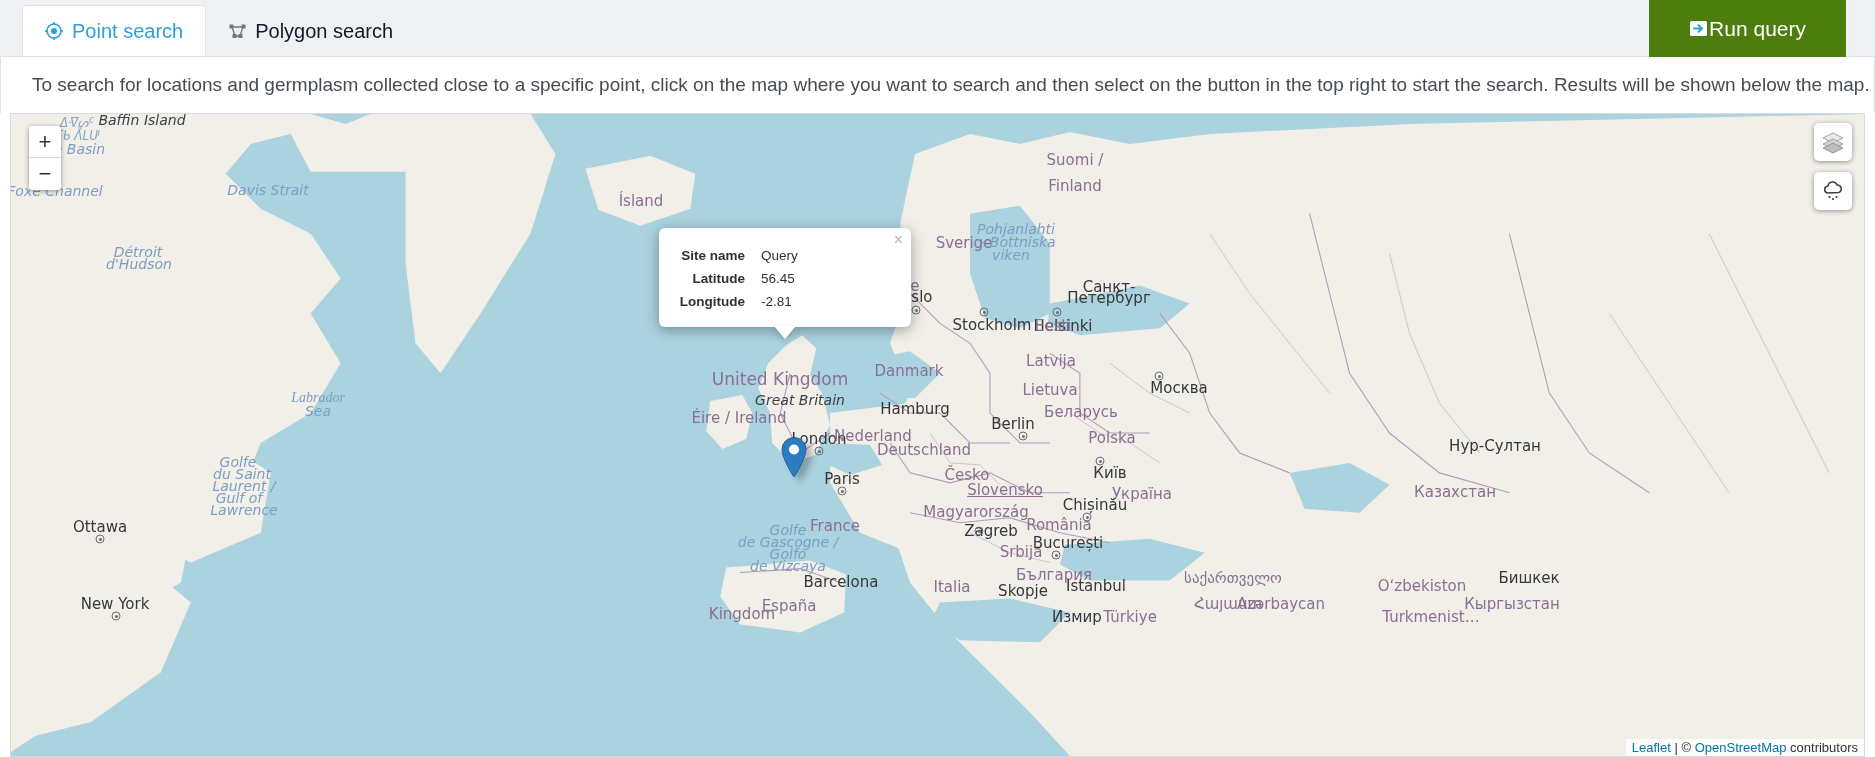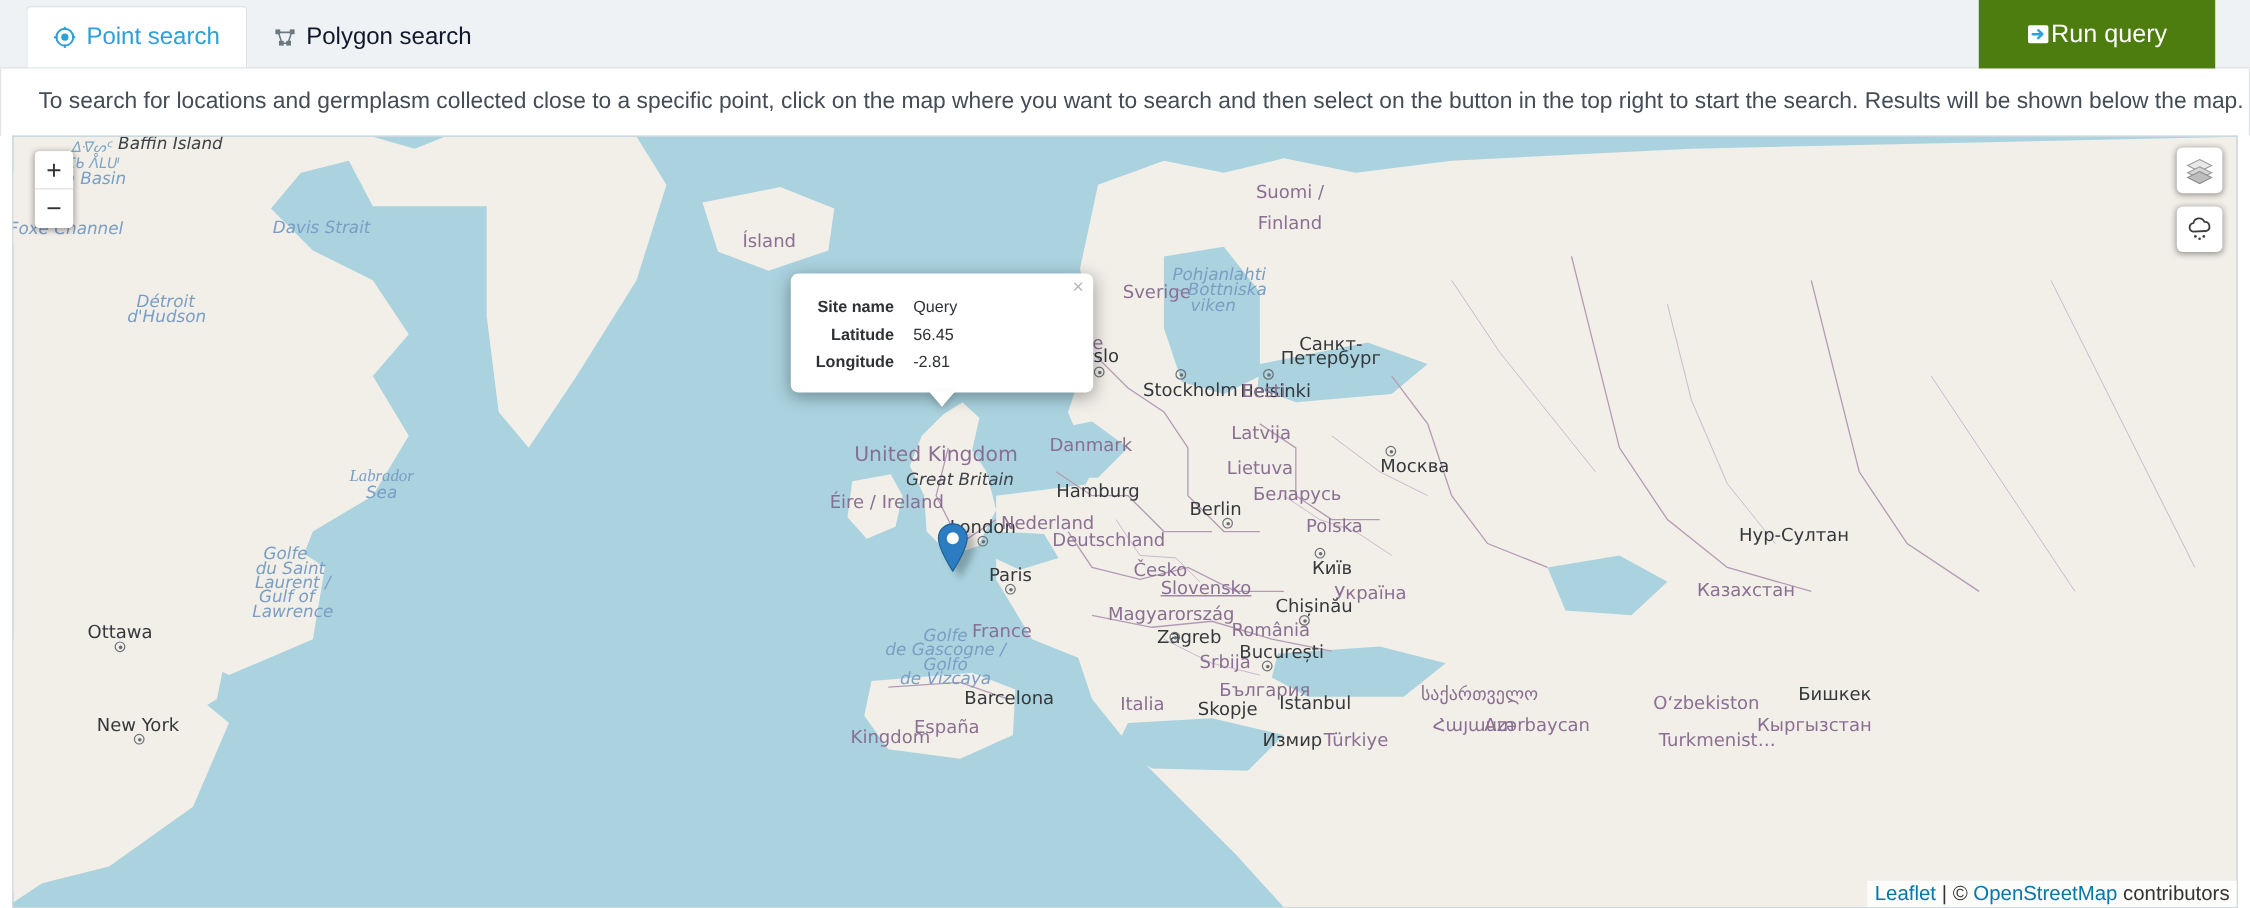--- a/index.html
+++ b/index.html
@@ -239,21 +239,21 @@
     position: relative;
     top: -1px;
     filter: drop-shadow(0 3px 3px rgba(0,0,0,0.18));
   }
 
   
   .attrib {
     position: absolute;
     right: 0; bottom: 0;
     background: rgba(255,255,255,0.78);
-    font-size: 17px;
+    font-size: 13px;
     color: #333;
     padding: 1px 6px;
     z-index: 45;
     font-family: "Liberation Sans", sans-serif;
   }
   .attrib a { color: #0078a8; text-decoration: none; cursor: pointer; }
 </style>
 </head>
 <body>
 

